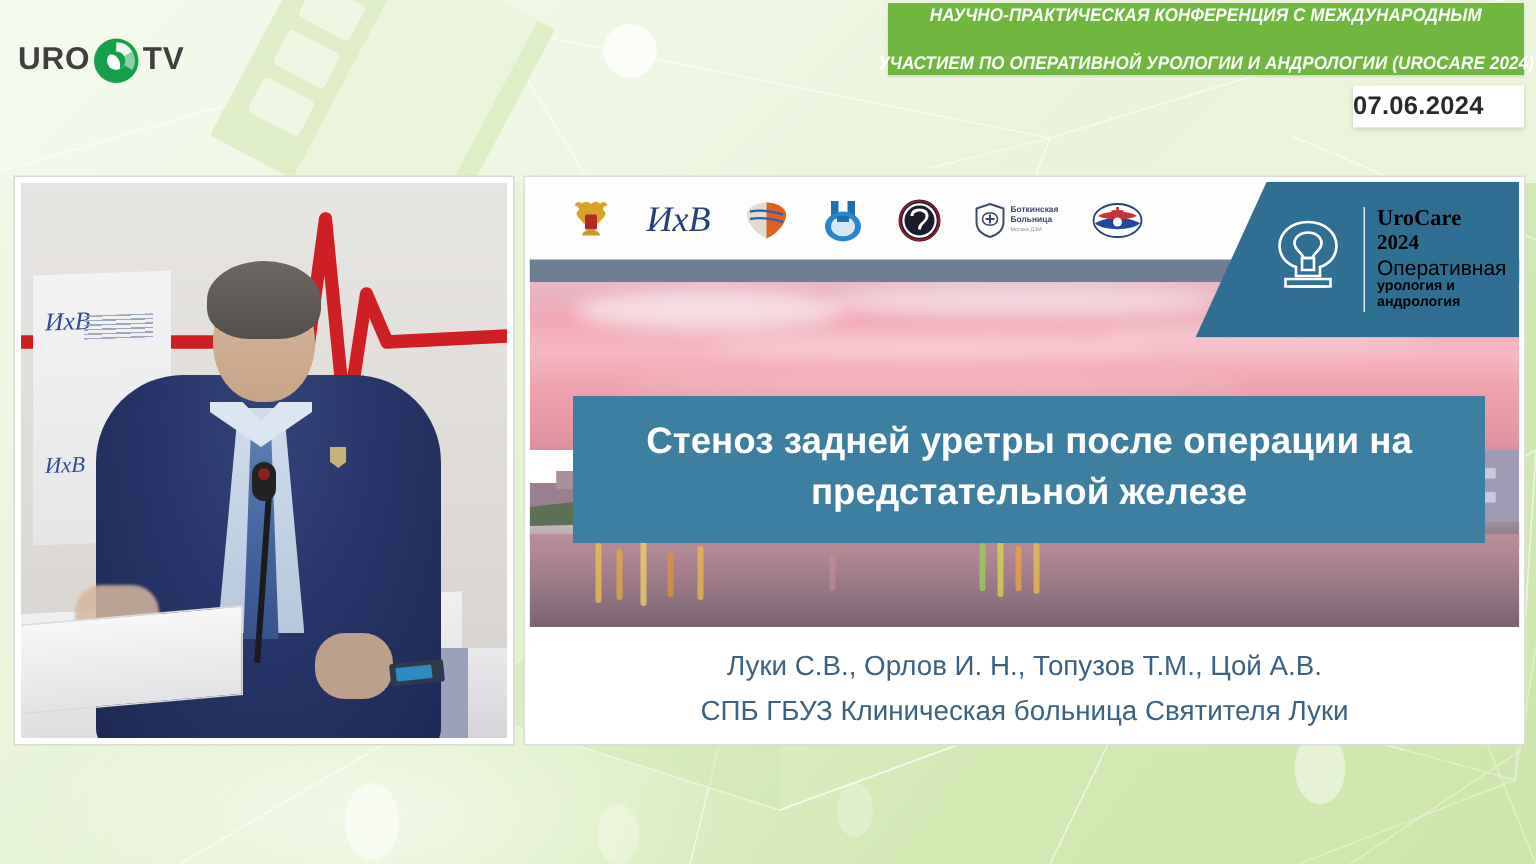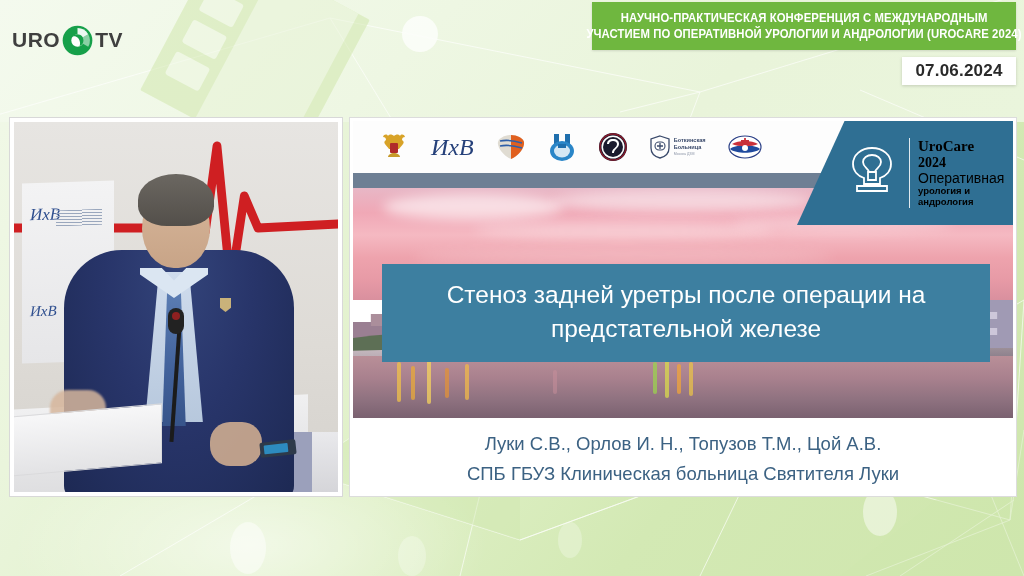--- a/index.html
+++ b/index.html
@@ -27,31 +27,32 @@
   .filmstrip{position:absolute;left:170px;top:-30px;width:170px;height:170px;
       transform:rotate(28deg);opacity:.5;pointer-events:none;}
   .filmstrip .band{position:absolute;inset:0;background:#cfe6a8;border-radius:2px;}
   .filmstrip .hole{position:absolute;left:14px;width:38px;height:26px;background:#eef7e0;border-radius:3px;}
   .filmstrip .inner{position:absolute;left:62px;top:0;width:95px;height:170px;background:#e7f3d4;}
 
   
   .header-banner{
     position:absolute;left:592px;top:2px;width:424px;height:48px;
     background:#6fb73f;
-    display:flex;flex-direction:column;align-items:center;justify-content:center;
+    display:flex;flex-direction:column;align-items:center;justify-content:space-between;
     box-shadow:0 1px 2px rgba(0,0,0,.12);
+    font-style:italic;
   }
   .header-banner .line{
     color:#ffffff;font-weight:bold;font-size:12.2px;line-height:16px;
     letter-spacing:.1px;text-align:center;white-space:nowrap;
     transform:scaleX(.93);transform-origin:center;
   }
   .date-badge{
     position:absolute;left:902px;top:57px;width:114px;height:28px;
-    background:#ffffff;display:flex;align-items:center;justify-content:center;
+    background:#ffffff;display:flex;align-items:center;
     box-shadow:0 1px 3px rgba(0,0,0,.17);
   }
   .date-badge span{color:#2a2a2a;font-weight:bold;font-size:17px;letter-spacing:.2px;}
 
   
   .logo{position:absolute;left:12px;top:20px;width:110px;height:40px;display:flex;align-items:center;}
   .logo .t{font-size:21px;font-weight:bold;color:#3f3f3f;letter-spacing:.5px;}
   .logo .mark{width:33px;height:33px;margin:0 1px;position:relative;}
 
   
@@ -136,21 +137,21 @@
   .embank{position:absolute;left:0;bottom:46px;width:62%;height:26px;
       background:linear-gradient(180deg,#c9bcc2 0%,#a79aa3 100%);
       clip-path:polygon(0 18%,46% 0,100% 28%,100% 100%,0 100%);}
   .bridge{position:absolute;left:38%;bottom:52px;width:62%;height:18px;
       background:linear-gradient(180deg,#9c8f98 0%,#7d7280 100%);}
   .bridge-p{position:absolute;bottom:34px;width:16px;height:22px;background:#8b8089;border-radius:3px;}
 
   .title-box{
     position:absolute;left:29px;top:143px;width:608px;
     background:#3d7fa0;padding:14px 18px 16px;box-sizing:border-box;
-    display:flex;align-items:center;justify-content:center;
+    display:flex;align-items:center;justify-content:center;font-weight:bold;
   }
   .title-box .t{color:#ffffff;font-size:24.5px;line-height:34px;text-align:center;}
 
   .authors{position:absolute;left:0;top:300px;width:100%;height:76px;
       background:#ffffff;display:flex;flex-direction:column;
       align-items:center;justify-content:center;gap:2px;}
   .authors .ln{color:#3c6283;font-size:18.5px;line-height:28px;text-align:center;}
 
   .urocare{
     position:absolute;right:0;top:0;width:216px;height:104px;background:#2f6f93;

